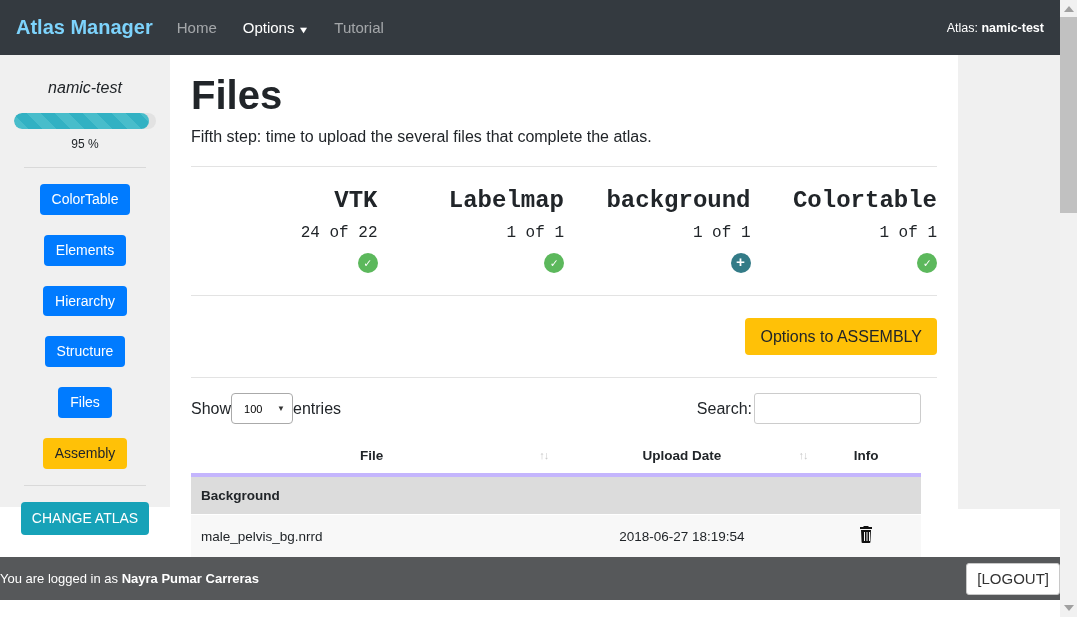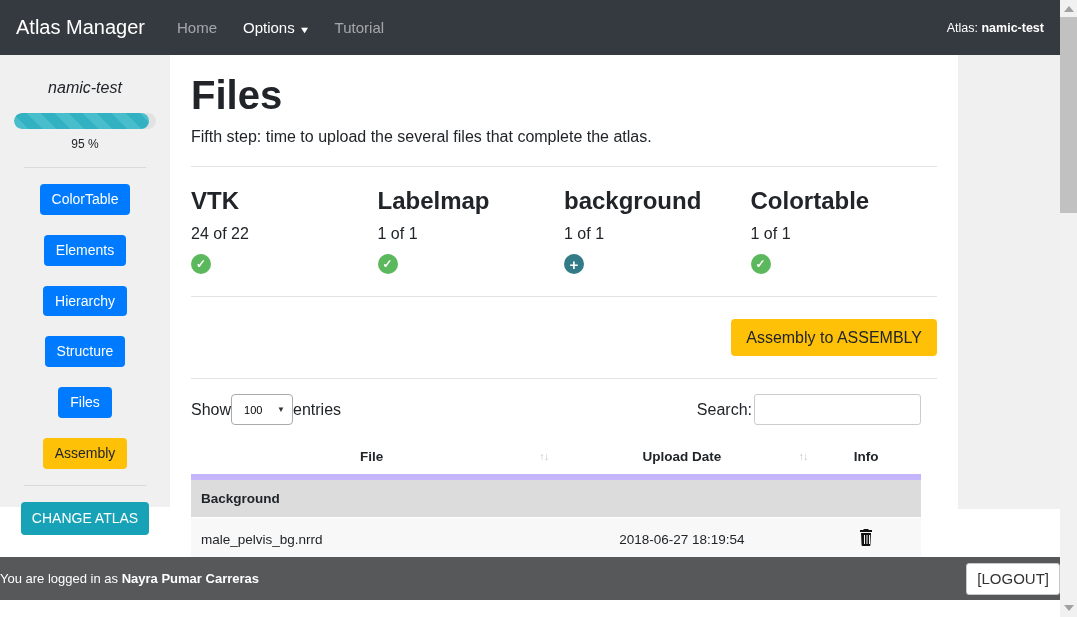--- a/index.html
+++ b/index.html
@@ -7,21 +7,21 @@
   body {
     position:relative; overflow:hidden; background:#fff;
     font-family:"Liberation Sans", sans-serif; color:#212529;
   }
 
   
   .navbar {
     position:absolute; left:0; top:0; width:1060px; height:55px;
     background:#343a40; display:flex; align-items:center; padding:0 16px;
   }
-  .brand { color:#ffffff; font-size:20px; font-weight:400; margin-right:32px; cursor:pointer; }
+  .brand { color:#7dd3fc; font-size:20px; font-weight:700; margin-right:24px; cursor:pointer; }
   .nav-link { font-size:15px; color:rgba(255,255,255,.55); margin-right:26px; cursor:pointer; }
   .nav-link.active { color:#fff; }
   .caret { font-size:9px; margin-left:5px; display:inline-block; transform:scaleX(1.3); }
   .nav-right { margin-left:auto; color:#fff; font-size:12.5px; }
   .nav-right b { font-weight:700; }
 
   
   .sidebar {
     position:absolute; left:0; top:55px; width:170px; height:452px;
     background:#f0f0f0; text-align:center;
@@ -54,21 +54,21 @@
   .sb-up   { top:6px;    border-left:5px solid transparent; border-right:5px solid transparent; border-bottom:6px solid #a0a0a0; }
   .sb-down { bottom:6px; border-left:5px solid transparent; border-right:5px solid transparent; border-top:6px solid #a0a0a0; }
 
   
   .main { position:absolute; left:170px; top:55px; width:788px; padding:12px 21px 0; background:#fff; }
   h1.page-title { font-size:40px; font-weight:700; margin:6px 0 10px; }
   .subtitle { font-size:16px; margin-bottom:20px; }
   .hr { border:none; border-top:1px solid #e3e3e3; }
 
   .stats { display:flex; padding:20px 0 22px; }
-  .stat { flex:1; text-align:left; }
+  .stat { flex:1; text-align:right;font-family:Liberation Mono, monospace; }
   .stat-title { font-size:24px; font-weight:600; margin-bottom:10px; }
   .stat-count { font-size:16px; margin-bottom:11px; }
   .circle-icon {
     display:inline-flex; width:20px; height:20px; border-radius:50%;
     align-items:center; justify-content:center; color:#fff; font-weight:700;
   }
   .circle-check { background:#5cb85c; font-size:12px; }
   .circle-plus  { background:#337b87; font-size:15px; cursor:pointer; }
 
   .proceed-row { text-align:right; padding:22px 0; }
@@ -83,21 +83,21 @@
     -webkit-appearance:none; appearance:none; cursor:pointer;
   }
   .select-caret { position:absolute; right:8px; top:11px; font-size:8px; color:#333; pointer-events:none; }
   .ctrl-right { display:flex; align-items:center; gap:2px; margin-right:16px; }
   .search-input { width:167px; height:31px; border:1px solid #ccc; border-radius:3px; padding:0 8px; font-family:inherit; font-size:14px; }
 
   table.files { width:calc(100% - 16px); border-collapse:collapse; font-size:13.5px; }
   table.files col.c1 { width:49.5%; } table.files col.c2 { width:35.5%; } table.files col.c3 { width:15%; }
   .files thead th {
     font-weight:700; text-align:center; padding:10px 6px;
-    border-bottom:6px solid #c4b5fd; position:relative; cursor:pointer;
+    border-bottom:4px solid #c4b5fd; position:relative; cursor:pointer;
   }
   .files thead th.no-sort { cursor:default; }
   .sort-glyph { position:absolute; right:4px; top:11px; font-size:11px; color:#c9c9c9; letter-spacing:-1px; }
   .files td { padding:11px 10px; border-bottom:1px solid #fff; }
   tr.group-row td { background:#dcdcdc; font-weight:700; text-align:left; }
   tr.data-row td { background:#f8f8f8; }
   tr.data-row td.file-cell { text-align:left; }
   tr.data-row td.date-cell { text-align:center; }
   tr.data-row td.info-cell { text-align:center; }
   .trash-btn { background:none; border:none; cursor:pointer; padding:0; line-height:0; }
@@ -170,21 +170,21 @@
     </div>
     <div class="stat">
       <div class="stat-title">Colortable</div>
       <div class="stat-count">1 of 1</div>
       <span class="circle-icon circle-check">✓</span>
     </div>
   </div>
   <hr class="hr">
 
   <div class="proceed-row">
-    <button class="btn btn-proceed">Assembly to ASSEMBLY</button>
+    <button class="btn btn-proceed">Options to ASSEMBLY</button>
   </div>
   <hr class="hr">
 
   <div class="controls">
     <div class="ctrl-left">
       <span>Show</span>
       <span class="select-wrap">
         <select class="page-select">
           <option>100</option>
         </select>

